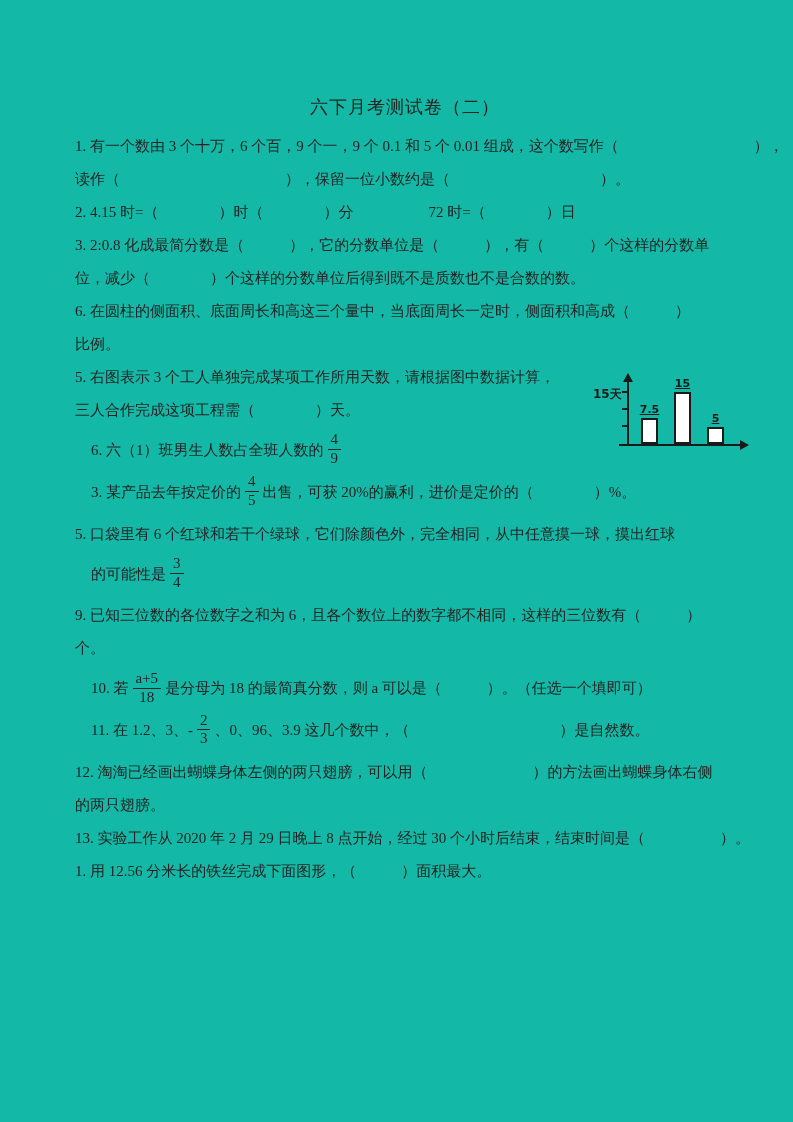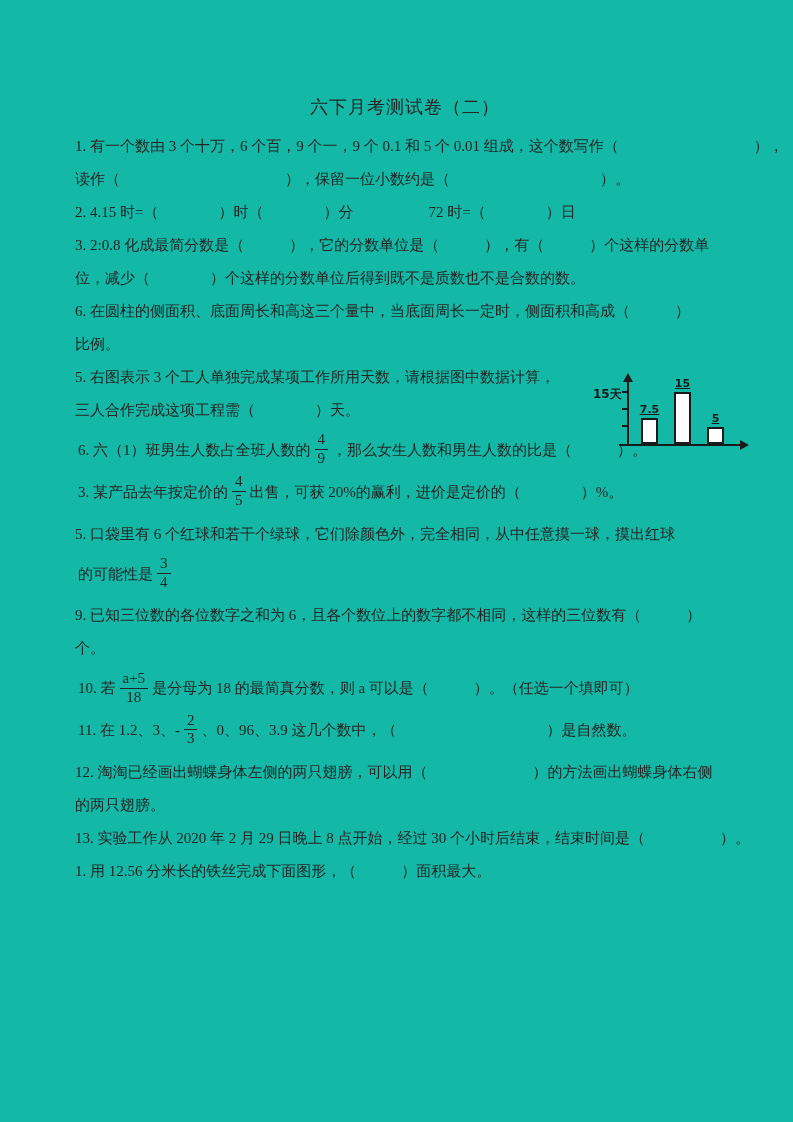--- a/index.html
+++ b/index.html
@@ -17,21 +17,21 @@
   }
   .title{
     font-size:18px;
     font-weight:normal;
     text-align:center;
     margin:0 0 8px 0;
     line-height:30px;
     letter-spacing:1px;
   }
   .line{margin:0;white-space:pre;}
-  .tall{margin:7px 3px;}
+  .tall{margin:7px 16px;}
   .frac{
     display:inline-block;
     vertical-align:middle;
     text-align:center;
     line-height:1.05;
     margin:0 4px;
     position:relative;
     top:-2px;
   }
   .frac .num{display:block;padding:0 3px 1px 3px;border-bottom:1.5px solid #242424;}
@@ -76,21 +76,21 @@
 
   <p class="line">3. 2:0.8 化成最简分数是（　　　），它的分数单位是（　　　），有（　　　）个这样的分数单</p>
   <p class="line">位，减少（　　　　）个这样的分数单位后得到既不是质数也不是合数的数。</p>
 
   <p class="line">6. 在圆柱的侧面积、底面周长和高这三个量中，当底面周长一定时，侧面积和高成（　　　）</p>
   <p class="line">比例。</p>
 
   <p class="line">5. 右图表示 3 个工人单独完成某项工作所用天数，请根据图中数据计算，</p>
   <p class="line">三人合作完成这项工程需（　　　　）天。</p>
 
-  <p class="line tall"><span>6. 六（1）班男生人数占全班人数的</span><span class="frac"><span class="num">4</span><span class="den">9</span></span><span>，那么女生人数和男生人数的比是（　　　）。</span></p>
+  <p class="line tall"><span>6. 六（1）班男生人数占全班人数的</span><span class="frac"><span class="num">4</span><span class="den">9</span></span></p>
 
   <p class="line tall"><span>3. 某产品去年按定价的</span><span class="frac"><span class="num">4</span><span class="den">5</span></span><span>出售，可获 20%的赢利，进价是定价的（　　　　）%。</span></p>
 
   <p class="line">5. 口袋里有 6 个红球和若干个绿球，它们除颜色外，完全相同，从中任意摸一球，摸出红球</p>
   <p class="line tall"><span>的可能性是</span><span class="frac"><span class="num">3</span><span class="den">4</span></span></p>
 
   <p class="line">9. 已知三位数的各位数字之和为 6，且各个数位上的数字都不相同，这样的三位数有（　　　）</p>
   <p class="line">个。</p>
 
   <p class="line tall"><span>10. 若</span><span class="frac"><span class="num">a+5</span><span class="den">18</span></span><span>是分母为 18 的最简真分数，则 a 可以是（　　　）。（任选一个填即可）</span></p>

